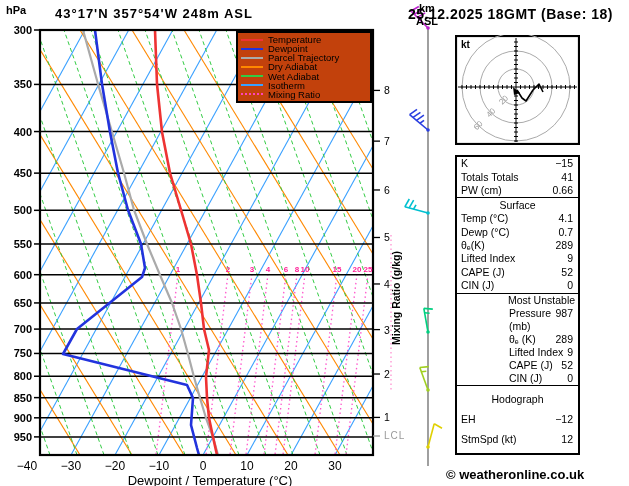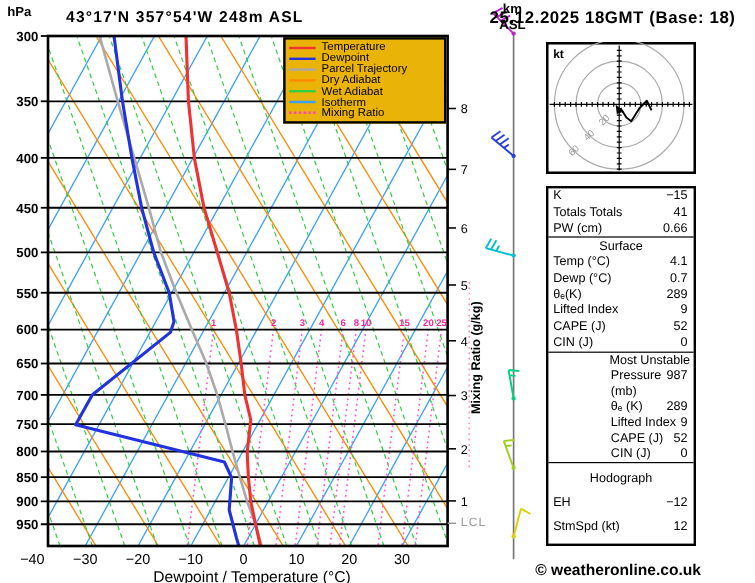--- a/index.html
+++ b/index.html
@@ -7,21 +7,21 @@
          font-family:"Liberation Sans","DejaVu Sans",sans-serif;color:#000;}
   .abs{position:absolute;}
   .t-hpa{left:6px;top:4px;font-size:11px;font-weight:600;}
   .t-title{left:55px;top:6px;font-size:13px;font-weight:700;letter-spacing:1px;}
   .t-km{left:419px;top:2px;font-size:11px;font-weight:700;}
   .t-asl{left:416px;top:15px;font-size:11px;font-weight:600;}
   .t-date{left:408px;top:6px;font-size:14px;font-weight:700;letter-spacing:0.5px;}
   .t-xlabel{left:60px;top:473px;width:300px;text-align:center;font-size:13px;font-weight:500;}
   .t-footer{left:446px;top:467px;font-size:13px;font-weight:700;}
   .t-lcl{left:384px;top:430px;font-size:10px;color:#999;letter-spacing:1px;}
-  #legend{left:236px;top:31px;width:136px;height:72px;border:2px solid #000;background:#eab308;
+  #legend{left:236px;top:31px;width:136px;height:72px;border:2px solid #000;background:#c2410c;
           box-sizing:border-box;padding:2px 3px;display:flex;flex-direction:column;justify-content:space-between;}
   .lrow{display:flex;align-items:center;gap:5px;height:9px;}
   .lswatch{width:22px;height:0;flex:0 0 22px;}
   .llabel{font-size:9.5px;line-height:9px;white-space:nowrap;}
   #hodo{left:455px;top:35px;}
   #panel{left:455px;top:155px;width:125px;height:300px;border:2px solid #000;box-sizing:border-box;
          display:flex;flex-direction:column;background:#fff;}
   .tsec{display:flex;flex-direction:column;flex:1;border-top:1.5px solid #000;justify-content:space-evenly;}
   .tsec:first-child{border-top:none;}
   .thead{text-align:center;font-size:10.5px;line-height:13px;}

